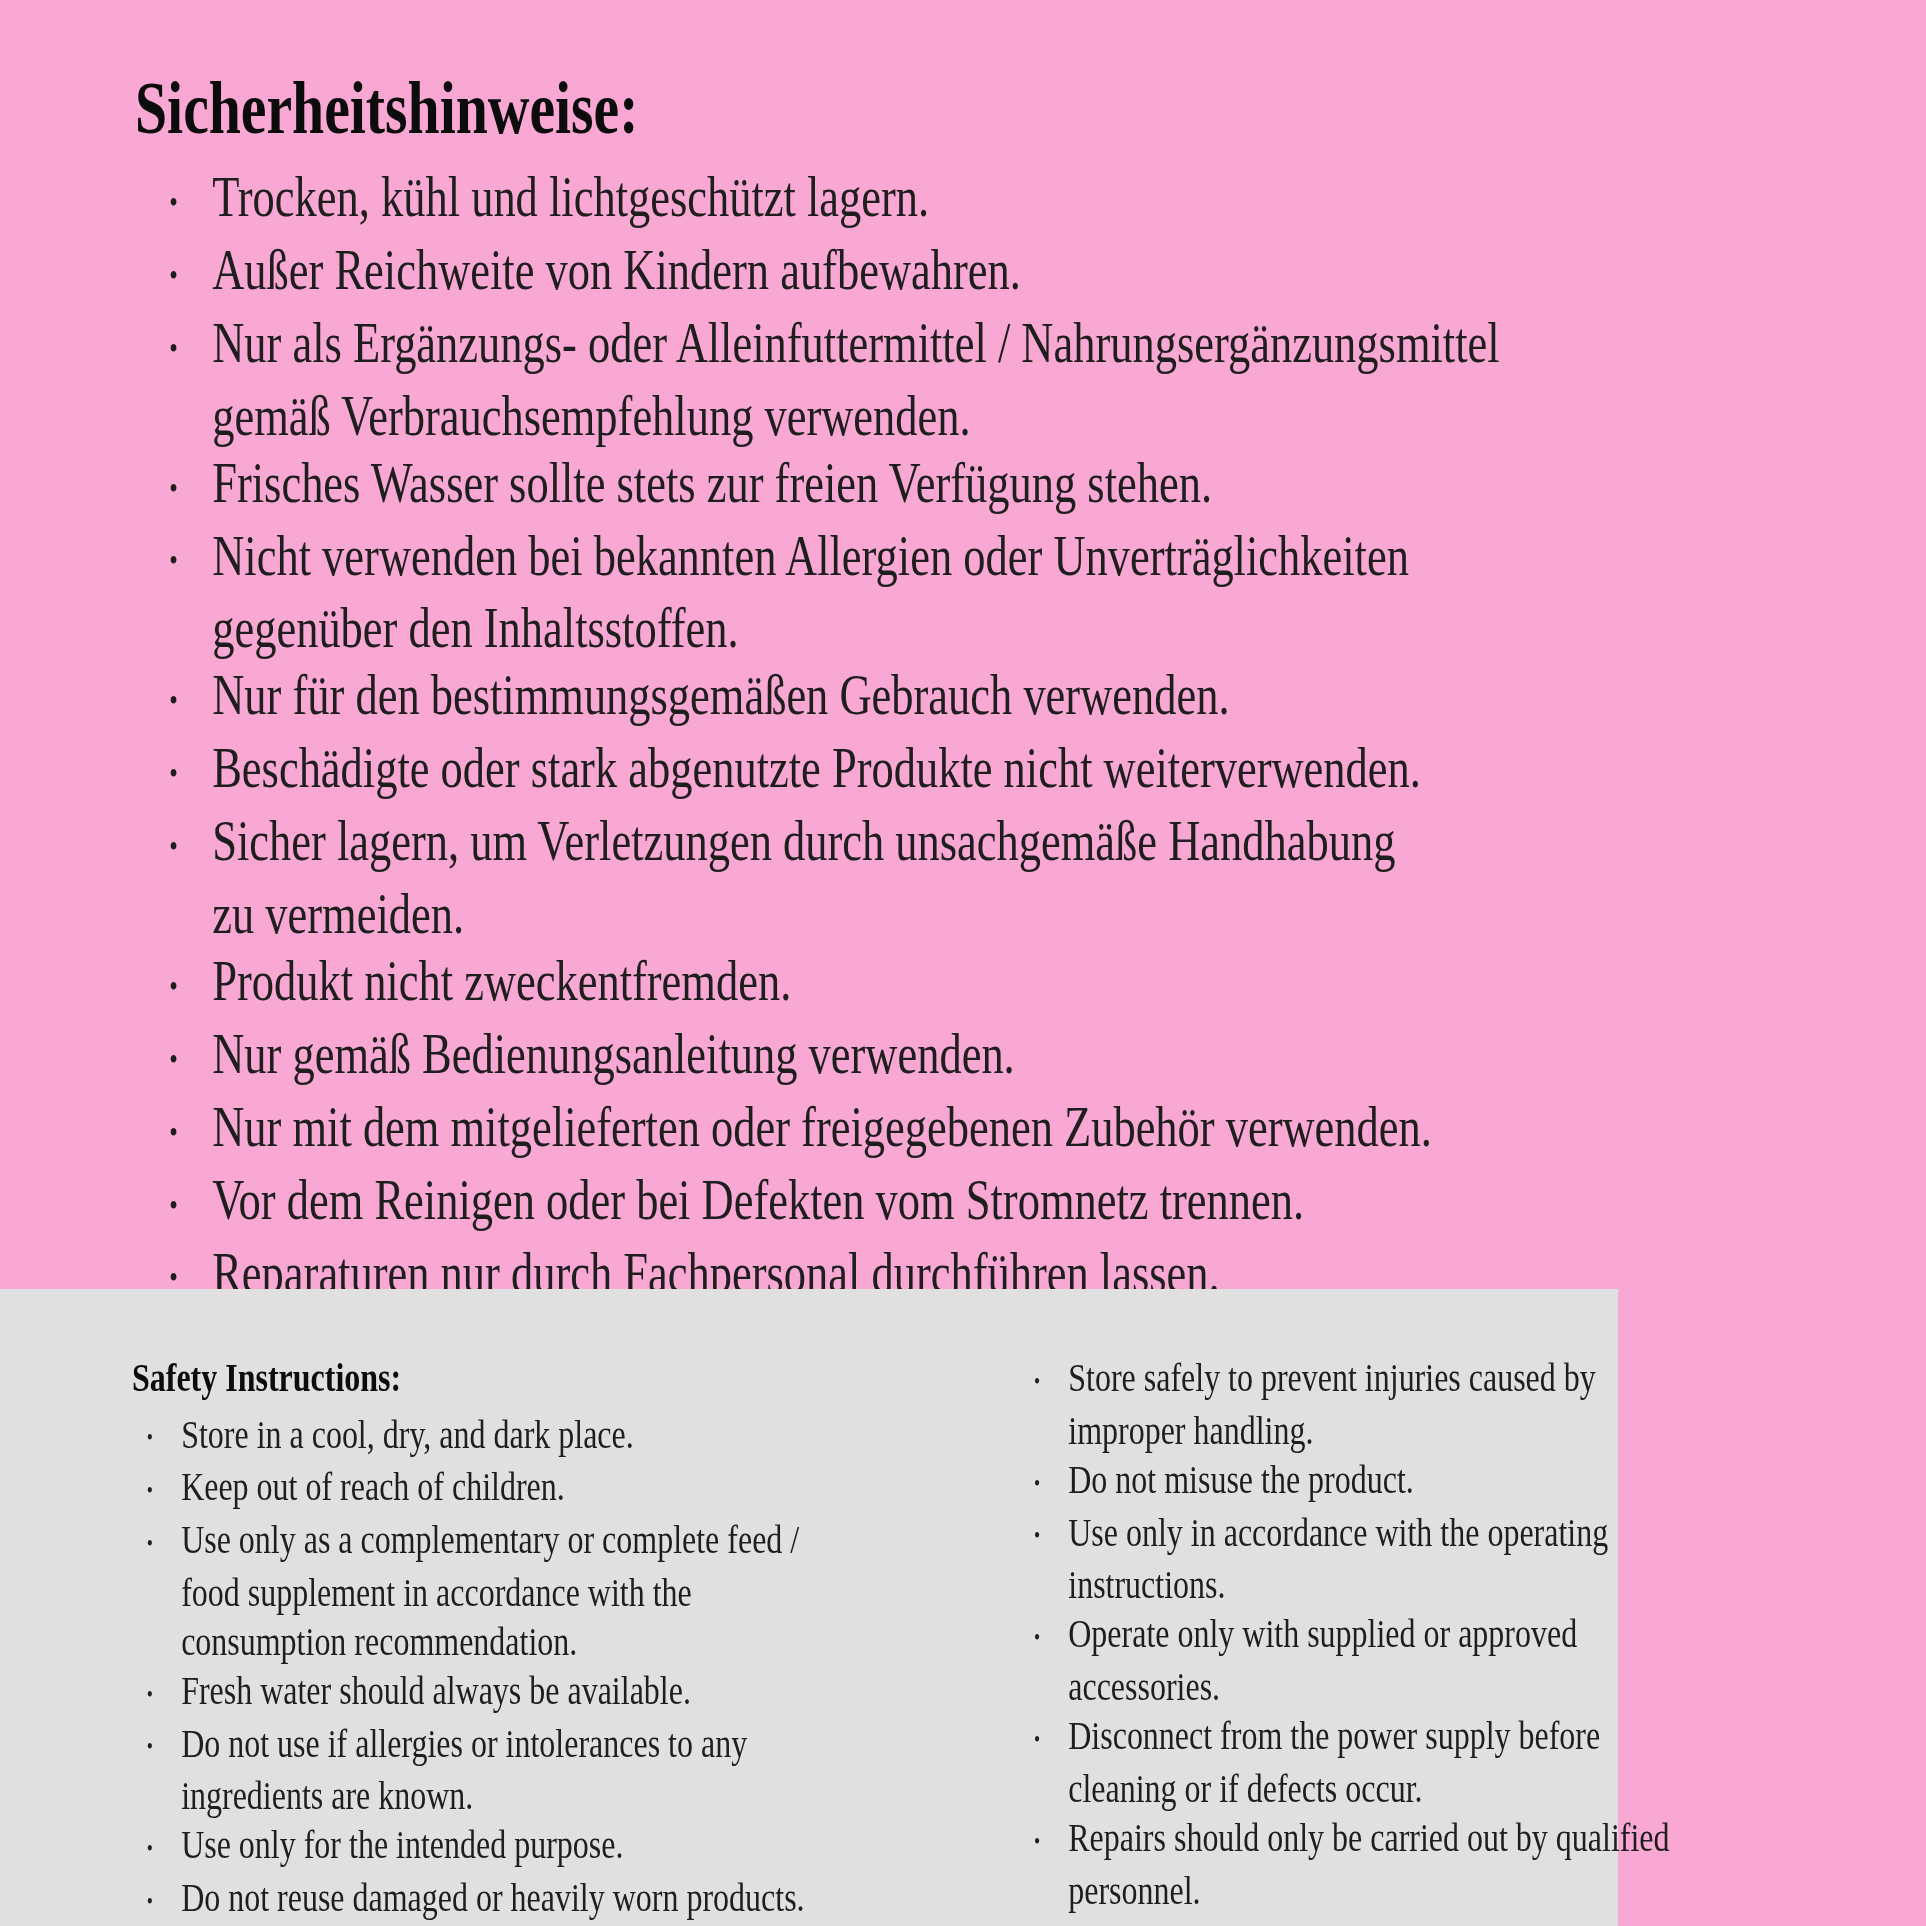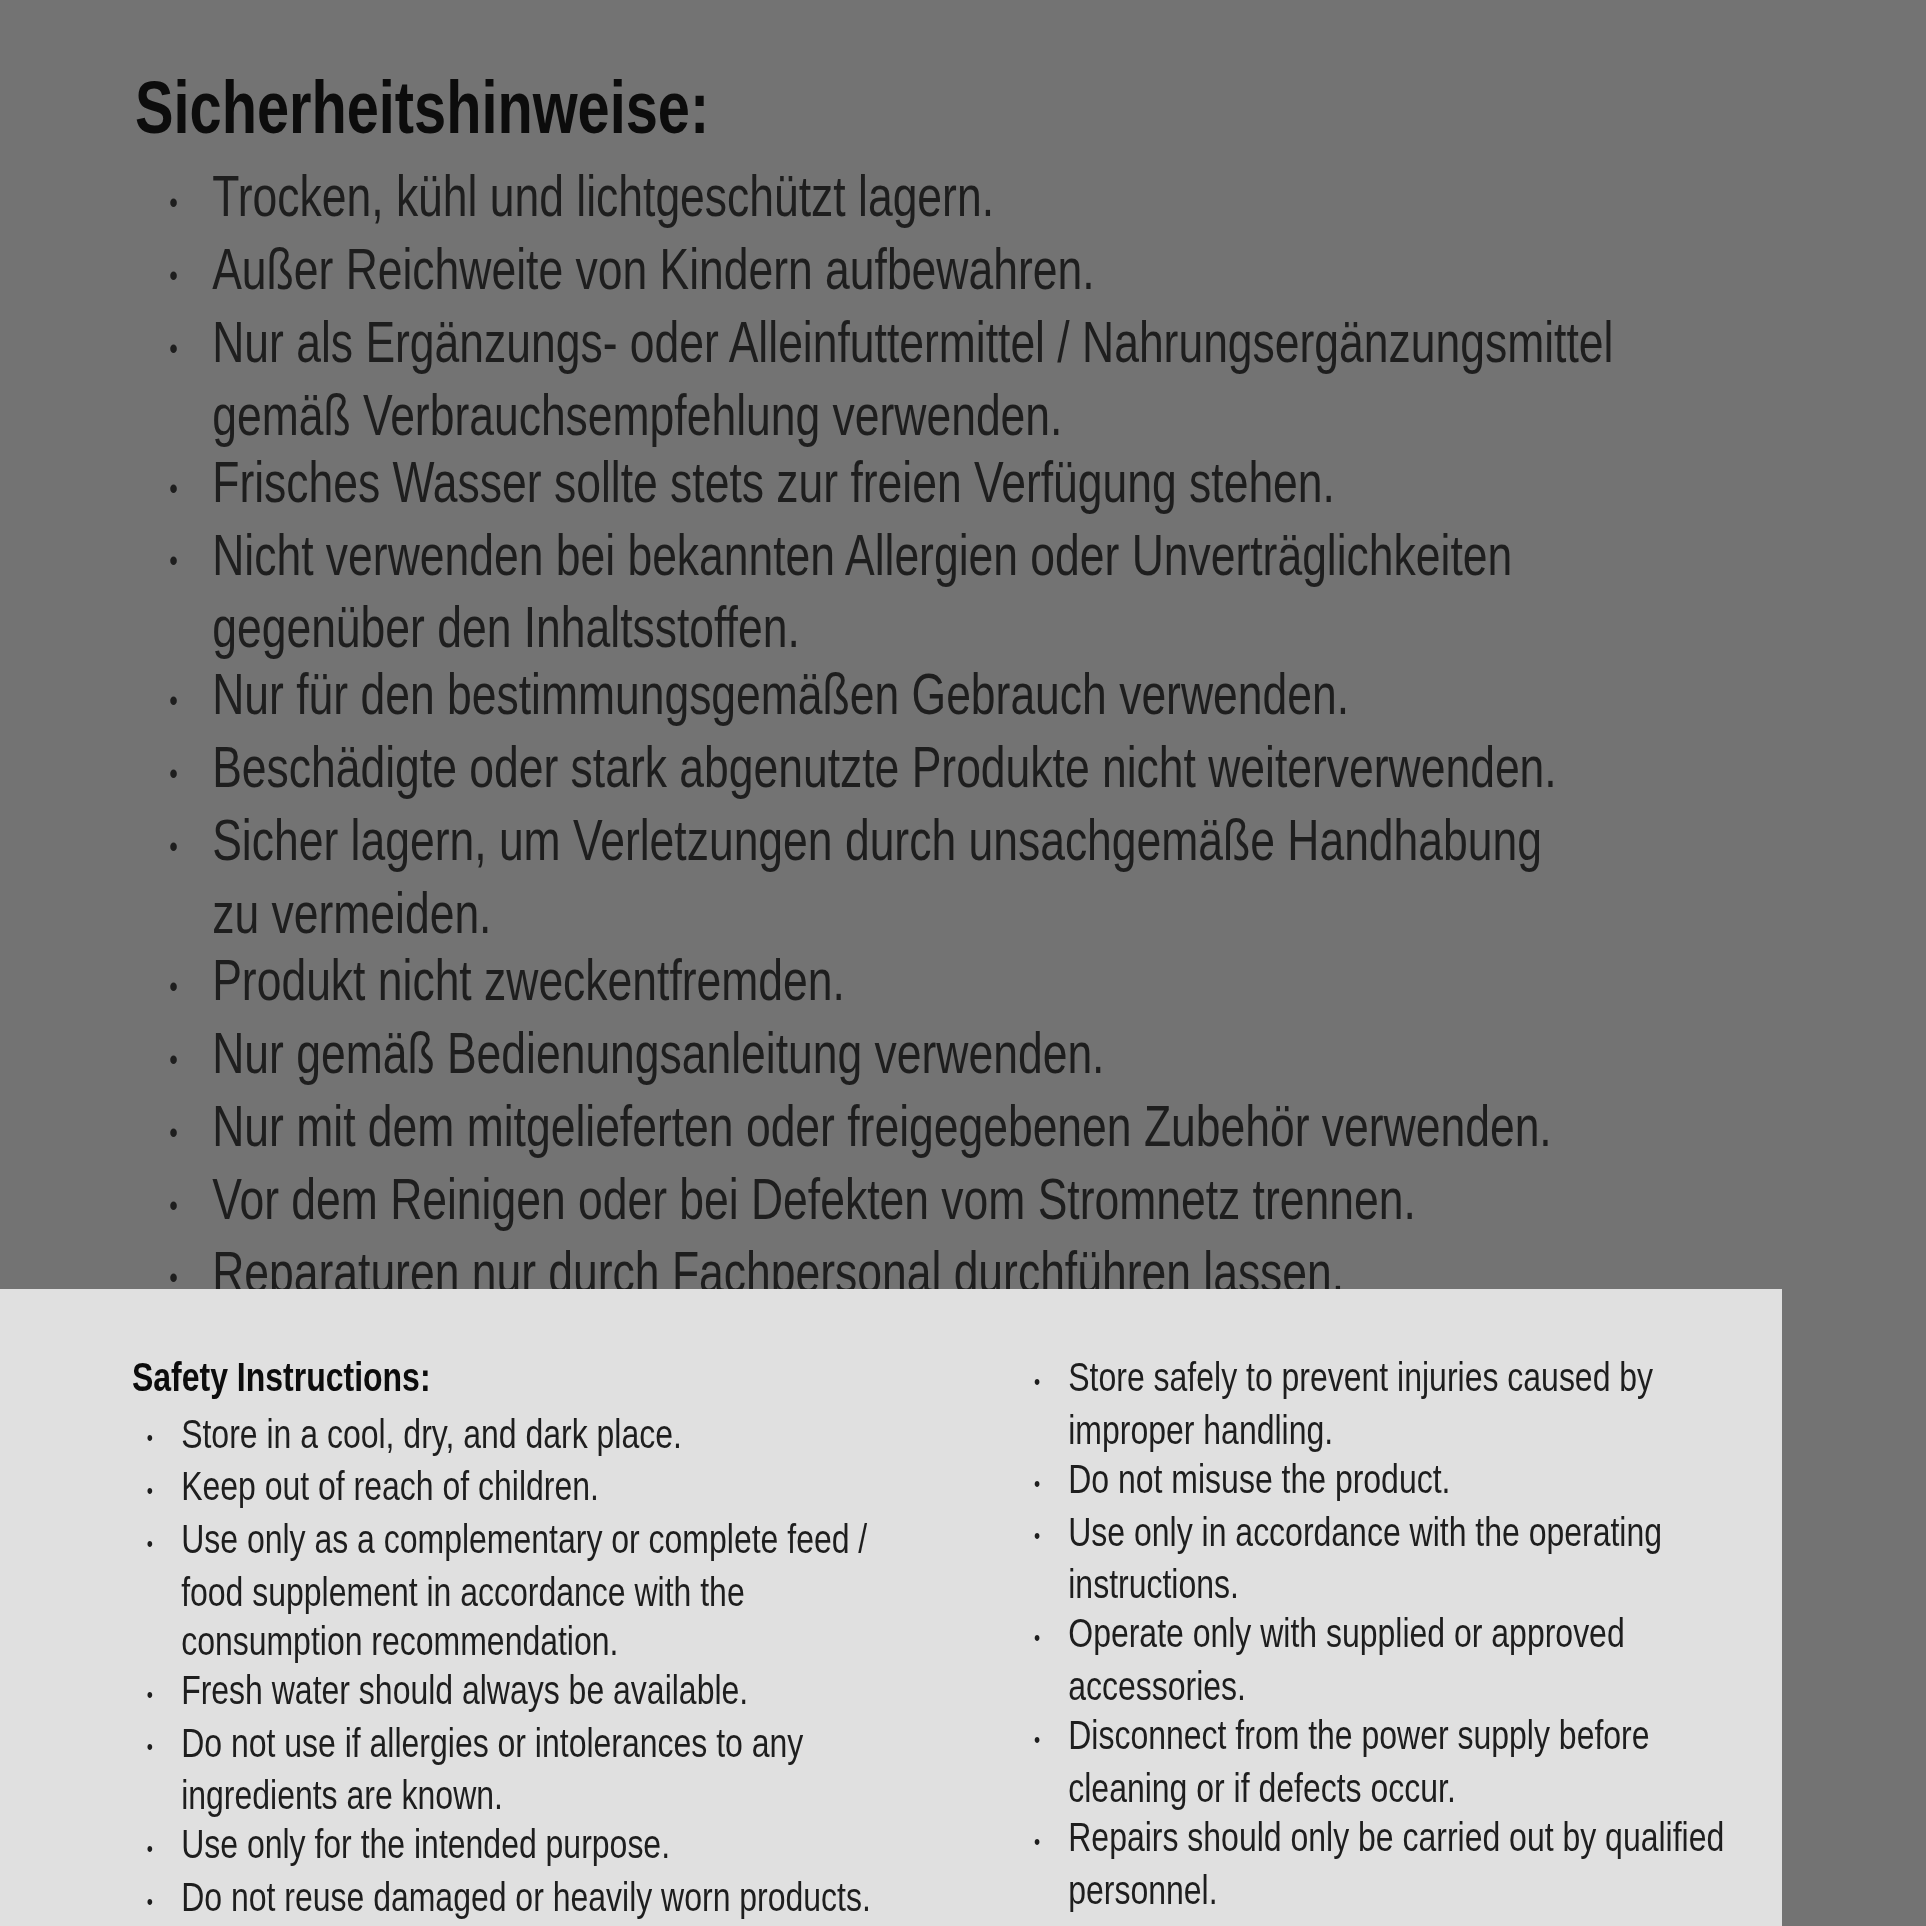--- a/index.html
+++ b/index.html
@@ -5,22 +5,23 @@
   * { margin: 0; padding: 0; box-sizing: border-box; }
   html, body { background: #ffffff; }
   body {
     width: 1926px; height: 1926px;
     font-family: "Liberation Sans", "DejaVu Sans", sans-serif;
     -webkit-font-smoothing: antialiased;
   }
   .page {
     position: relative;
     width: 1926px; height: 1926px;
-    background: #737373;
+    background: #f9a8d4;
     overflow: hidden;
+    font-family: Liberation Serif, serif;
   }
   
   .cx { transform: scaleX(0.78); transform-origin: 0 0; }
 
   
   .de-heading {
     margin: 64px 0 0 135px;
     font-size: 74px;
     line-height: 1.2;
     font-weight: 700;
@@ -40,21 +41,21 @@
   .de-list .b {
     display: inline-block; width: 55px;
     text-indent: 0; font-size: 0.55em; vertical-align: 0.10em;
     color: #1e1e1e;
   }
 
   
   .panel {
     position: absolute;
     left: 0; top: 1289px;
-    width: 1782px; height: 637px;
+    width: 1618px; height: 637px;
     background: #e0e0e0;
   }
   .col { position: absolute; top: 64px; }
   .col-left  { left: 132px; }
   .col-right { left: 1016px; }
   .en-heading {
     font-size: 41px;
     line-height: 49px;
     font-weight: 700;
     color: #0c0c0c;

